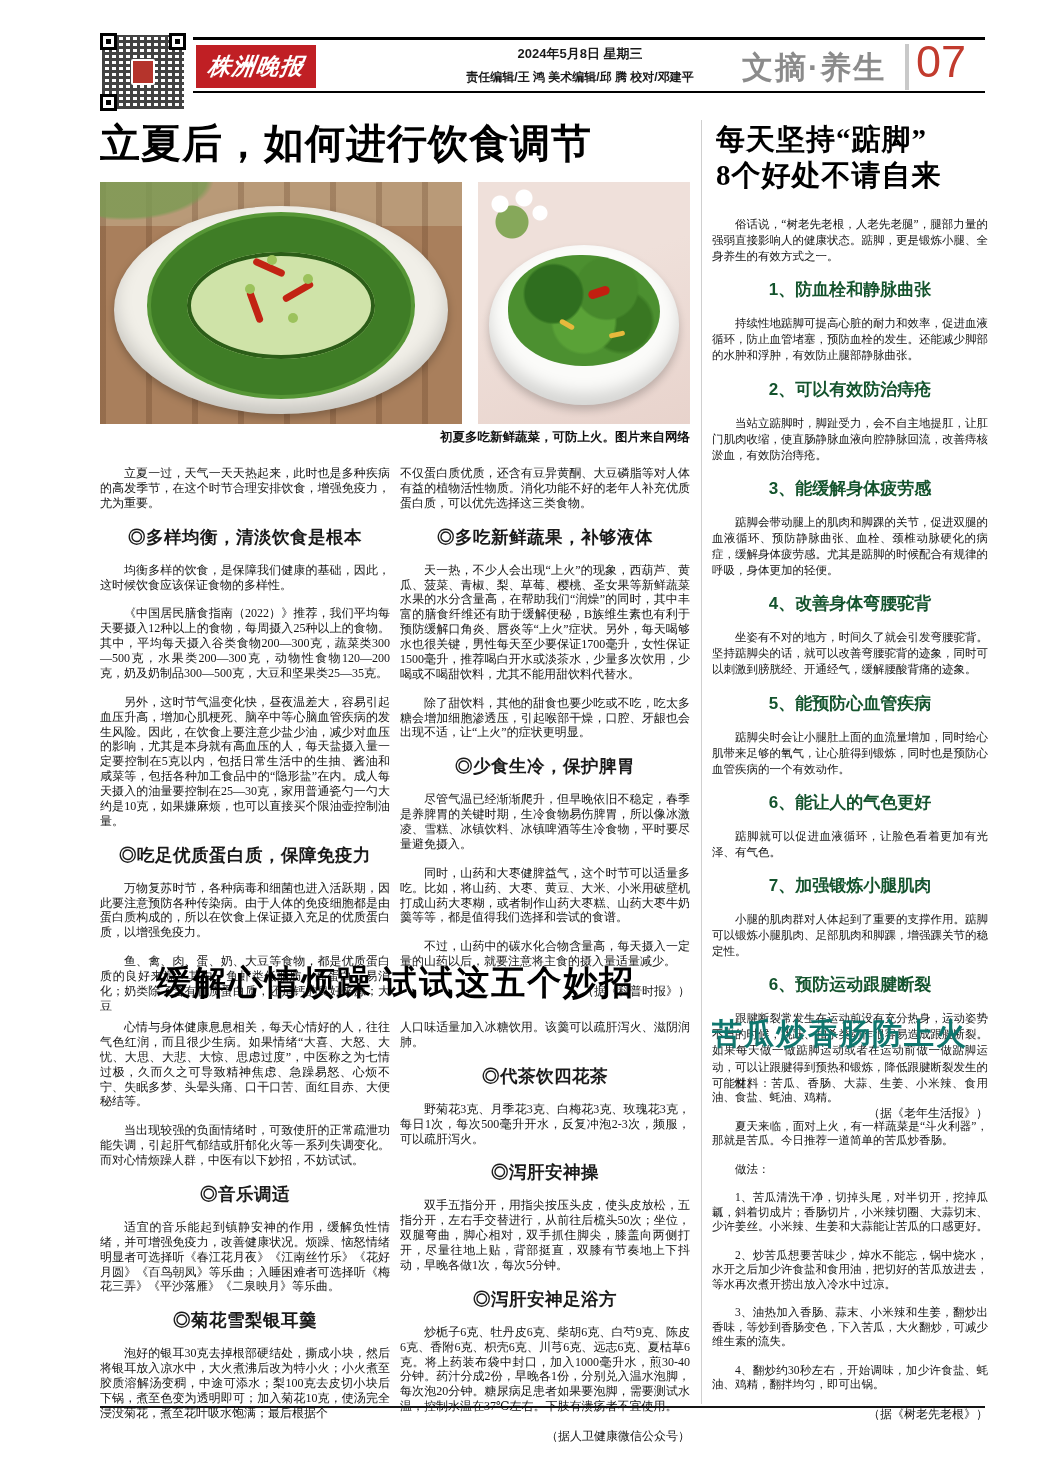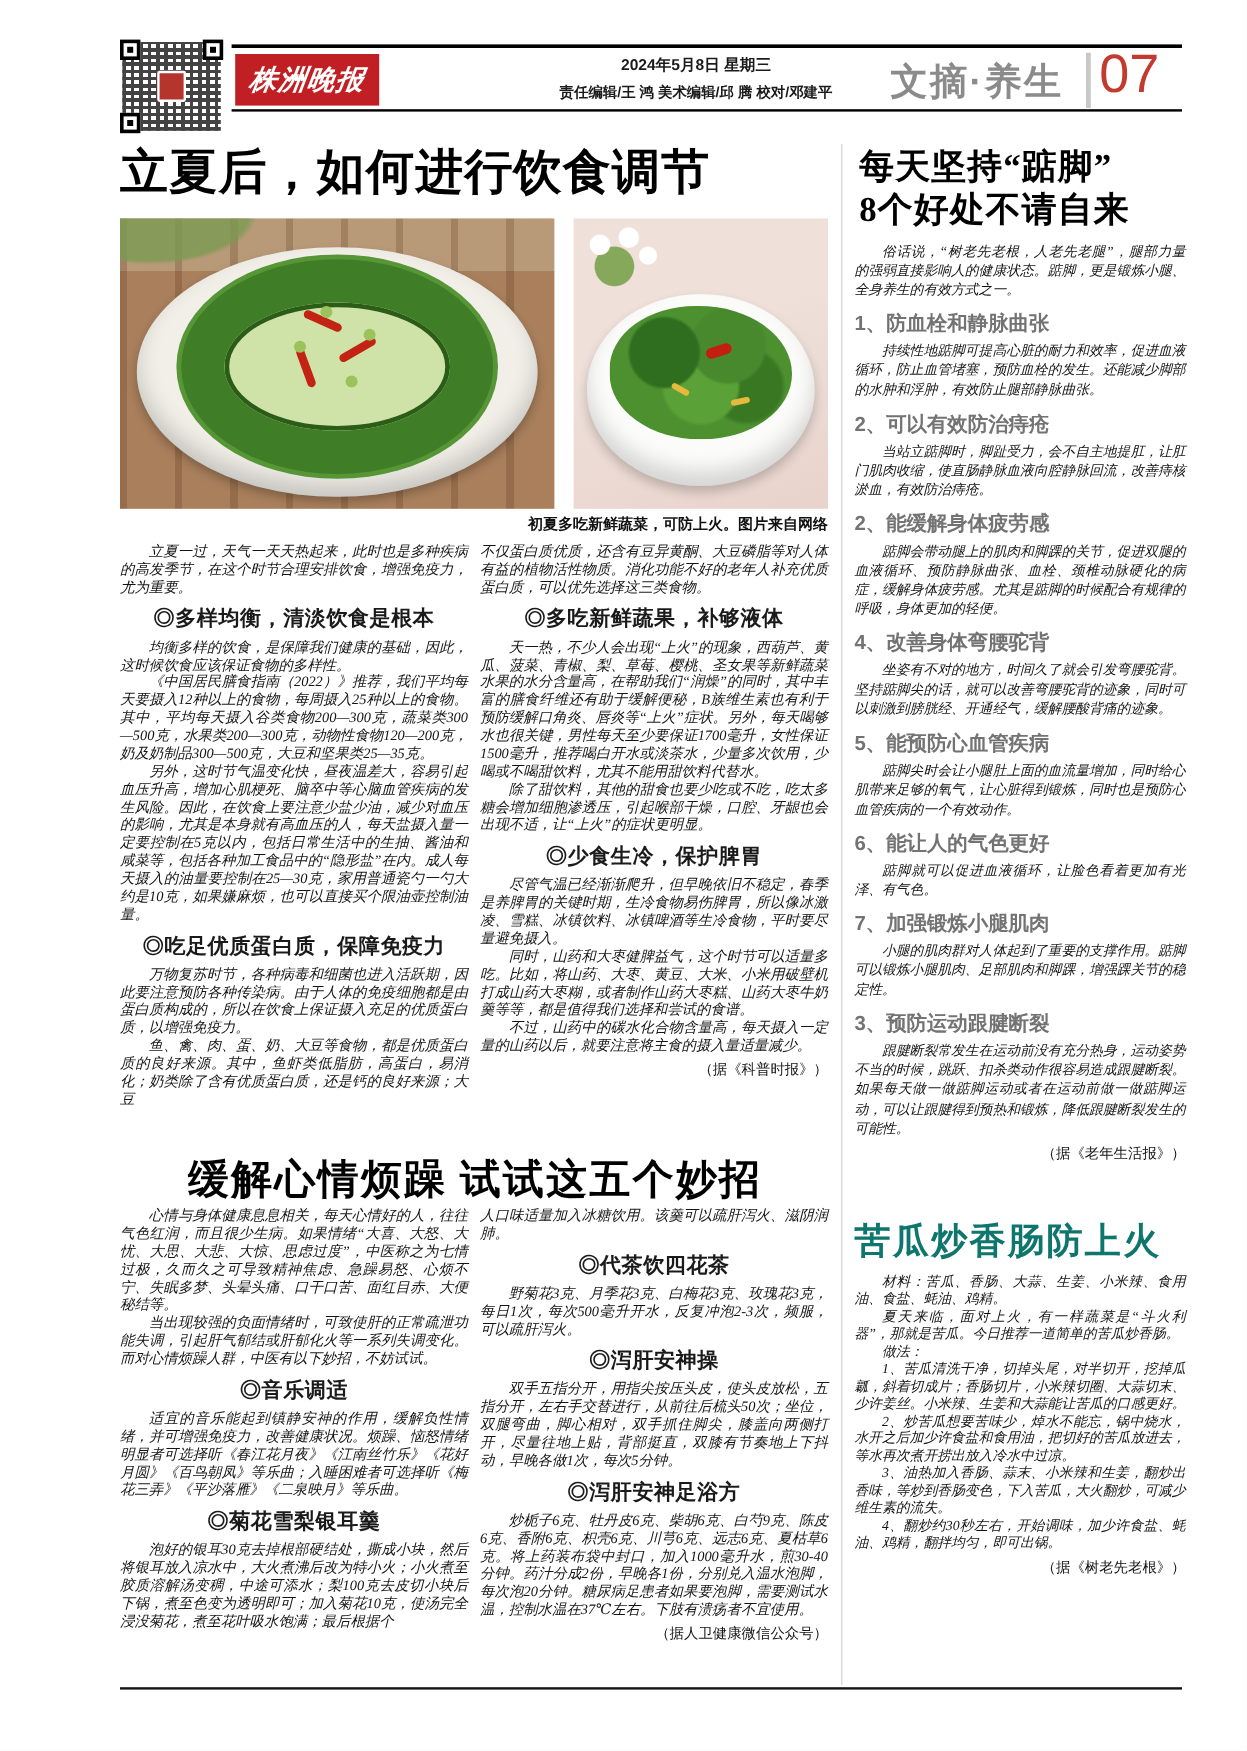--- a/index.html
+++ b/index.html
@@ -57,39 +57,39 @@
       radial-gradient(circle at 50% 60%,#5aa237 0 30%,transparent 33%),
       radial-gradient(circle at 75% 60%,#397722 0 22%,transparent 25%),
       #4c9030; }
   .photo2 .chili2 { position:absolute; left:52%; top:44%; width:22px; height:9px; background:#c21f10; border-radius:5px; transform:rotate(-18deg); }
   .egg-strip { position:absolute; width:16px; height:5px; background:#e7b93c; border-radius:3px; }
   .e1 { left:38%; top:58%; transform:rotate(30deg); } .e2 { left:62%; top:62%; transform:rotate(-12deg); }
   .caption { position:absolute; left:400px; top:429px; width:290px; text-align:right; font-size:12.5px; font-weight:700; color:#111; }
 
   
   .col { position:absolute; width:290px; }
-  .para { font-size:12px; line-height:1.24; text-align:justify; text-indent:2em; color:#141414; margin:0 0;font-style:italic; }
+  .para { font-size:12px; line-height:1.24; text-align:justify; text-indent:2em; color:#141414; margin:14px 0; }
   .para.noindent { text-indent:0; }
   .subhead { font-size:17.5px; font-weight:600; color:#1a1a1a; text-align:center; margin:6px 0 5px; font-family:"Liberation Sans",sans-serif; letter-spacing:0.5px; }
   .attribution { font-size:12px; text-align:right; margin-top:4px; color:#141414; }
   .a1c1 { left:100px; top:452px; }
   .a1c2 { left:400px; top:452px; }
 
   
   .a2-title { position:absolute; left:100px; top:960px; width:592px; text-align:center; font-size:34px; font-weight:800; letter-spacing:2px; color:#000; }
   .a2c1 { left:100px; top:1006px; }
   .a2c2 { left:400px; top:1006px; }
 
   
   .vdivider { position:absolute; left:701px; top:120px; width:1px; height:1284px; background:#cfcfcf; }
   .a3-title { position:absolute; left:716px; top:122px; width:274px; font-size:29px; font-weight:900; line-height:1.24; letter-spacing:1px; color:#000; }
   .rcol { position:absolute; left:712px; width:276px; }
   .a3-body { top:202px; }
   .rcol .para { font-size:11.5px; line-height:1.4; }
-  .num-subhead { font-size:17px; font-weight:600; color:#737373; margin:8px 0 4px; font-family:"Liberation Sans",sans-serif; }
+  .num-subhead { font-size:17px; font-weight:600; color:#14532d; text-align:center; margin:8px 0 4px; font-family:"Liberation Sans",sans-serif; }
   .a4-title { position:absolute; left:712px; top:1014px; width:276px; font-size:30px; font-weight:900; letter-spacing:2px; color:#0f766e; }
   .a4-body { top:1062px; }
   .a4-body .para { line-height:1.26; }
 
   .bottom-rule { position:absolute; left:100px; top:1406px; width:885px; height:2px; background:#151515; }
 </style>
 </head>
 <body>
 
 <div id="page">
@@ -193,31 +193,31 @@
   <h2 class="a3-title">
     <span>每天坚持“踮脚”</span><br>
     <span>8个好处不请自来</span>
   </h2>
   <div class="rcol a3-body">
       <p class="para">俗话说，“树老先老根，人老先老腿”，腿部力量的强弱直接影响人的健康状态。踮脚，更是锻炼小腿、全身养生的有效方式之一。</p>
       <div class="num-subhead">1、防血栓和静脉曲张</div>
       <p class="para">持续性地踮脚可提高心脏的耐力和效率，促进血液循环，防止血管堵塞，预防血栓的发生。还能减少脚部的水肿和浮肿，有效防止腿部静脉曲张。</p>
       <div class="num-subhead">2、可以有效防治痔疮</div>
       <p class="para">当站立踮脚时，脚趾受力，会不自主地提肛，让肛门肌肉收缩，使直肠静脉血液向腔静脉回流，改善痔核淤血，有效防治痔疮。</p>
-      <div class="num-subhead">2、能缓解身体疲劳感</div>
+      <div class="num-subhead">3、能缓解身体疲劳感</div>
       <p class="para">踮脚会带动腿上的肌肉和脚踝的关节，促进双腿的血液循环、预防静脉曲张、血栓、颈椎动脉硬化的病症，缓解身体疲劳感。尤其是踮脚的时候配合有规律的呼吸，身体更加的轻便。</p>
       <div class="num-subhead">4、改善身体弯腰驼背</div>
       <p class="para">坐姿有不对的地方，时间久了就会引发弯腰驼背。坚持踮脚尖的话，就可以改善弯腰驼背的迹象，同时可以刺激到膀胱经、开通经气，缓解腰酸背痛的迹象。</p>
       <div class="num-subhead">5、能预防心血管疾病</div>
       <p class="para">踮脚尖时会让小腿肚上面的血流量增加，同时给心肌带来足够的氧气，让心脏得到锻炼，同时也是预防心血管疾病的一个有效动作。</p>
       <div class="num-subhead">6、能让人的气色更好</div>
       <p class="para">踮脚就可以促进血液循环，让脸色看着更加有光泽、有气色。</p>
       <div class="num-subhead">7、加强锻炼小腿肌肉</div>
       <p class="para">小腿的肌肉群对人体起到了重要的支撑作用。踮脚可以锻炼小腿肌肉、足部肌肉和脚踝，增强踝关节的稳定性。</p>
-      <div class="num-subhead">3、预防运动跟腱断裂</div>
+      <div class="num-subhead">6、预防运动跟腱断裂</div>
       <p class="para">跟腱断裂常发生在运动前没有充分热身，运动姿势不当的时候，跳跃、扣杀类动作很容易造成跟腱断裂。如果每天做一做踮脚运动或者在运动前做一做踮脚运动，可以让跟腱得到预热和锻炼，降低跟腱断裂发生的可能性。</p>
       <div class="attribution">（据《老年生活报》）</div>
     </div>
 
   <h2 class="a4-title">苦瓜炒香肠防上火</h2>
   <div class="rcol a4-body">
       <p class="para">材料：苦瓜、香肠、大蒜、生姜、小米辣、食用油、食盐、蚝油、鸡精。</p>
       <p class="para">夏天来临，面对上火，有一样蔬菜是“斗火利器”，那就是苦瓜。今日推荐一道简单的苦瓜炒香肠。</p>
       <p class="para">做法：</p>
       <p class="para">1、苦瓜清洗干净，切掉头尾，对半切开，挖掉瓜瓤，斜着切成片；香肠切片，小米辣切圈、大蒜切末、少许姜丝。小米辣、生姜和大蒜能让苦瓜的口感更好。</p>

